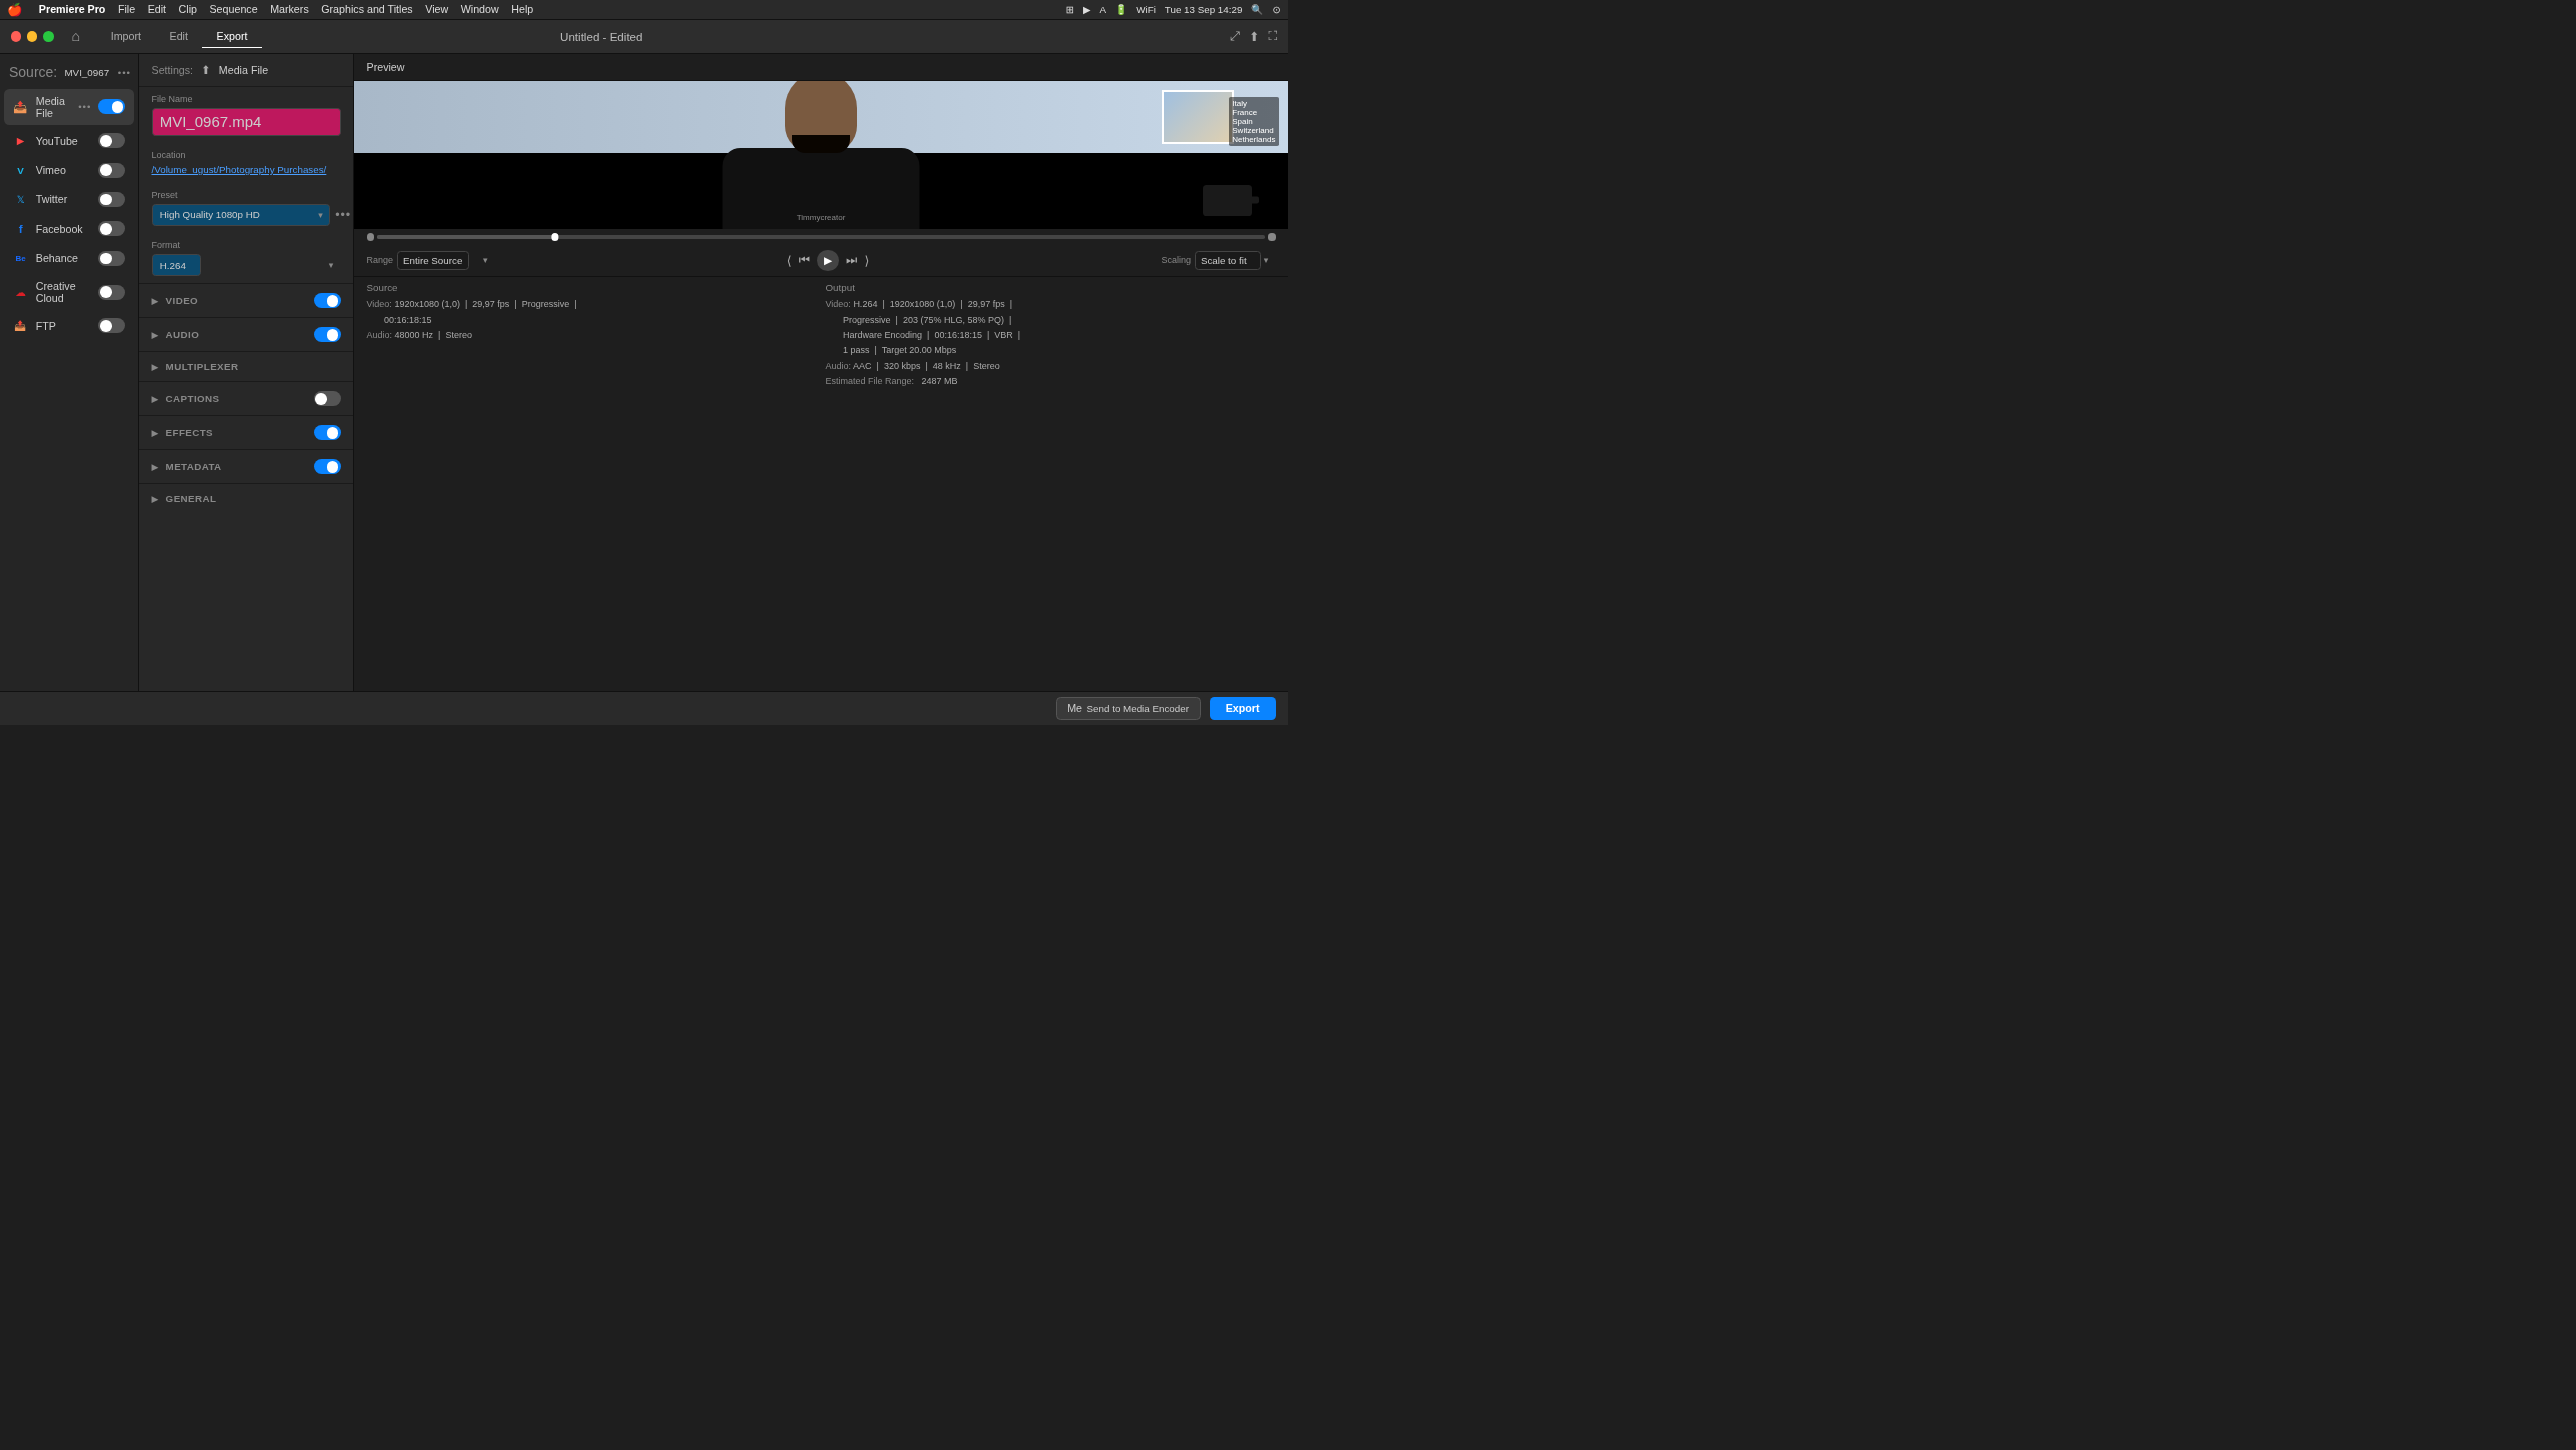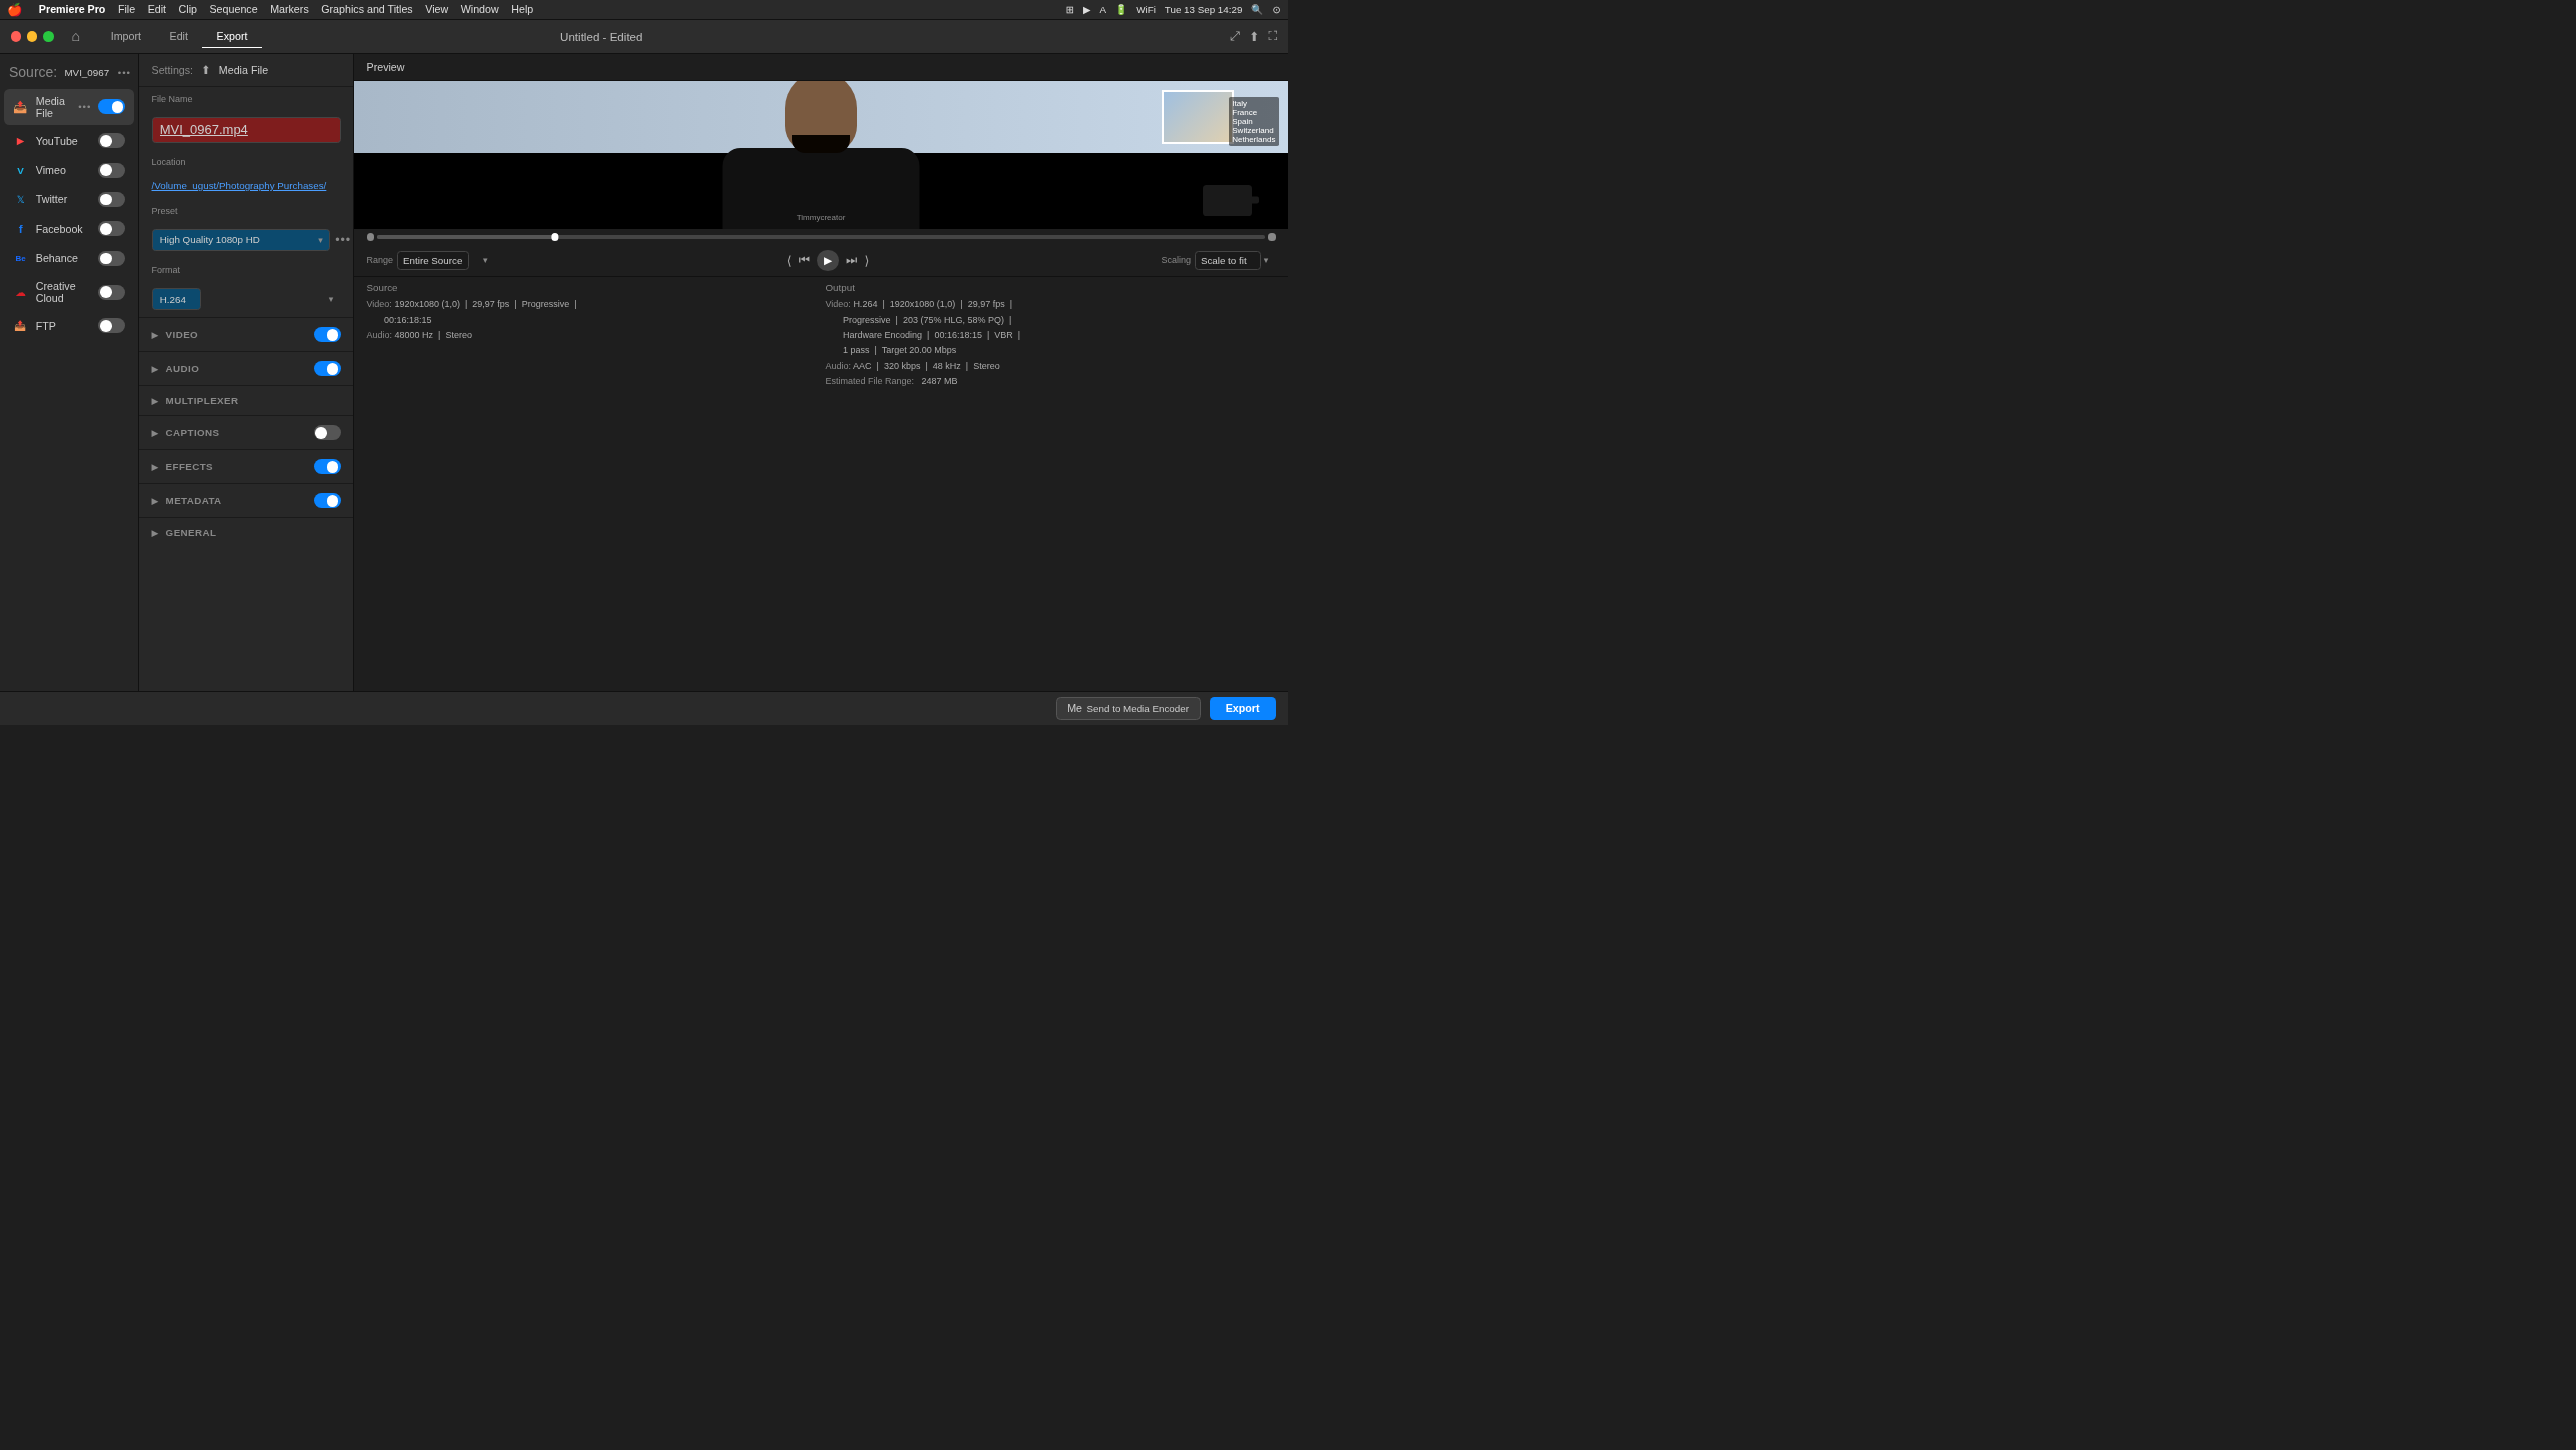--- a/index.html
+++ b/index.html
@@ -136,33 +136,32 @@
       gap: 8px;
     }
     .settings-label { font-size: 10.7px; color: #888; }
     .settings-icon { color: #aaa; font-size: 11.6px; }
     .settings-name { font-size: 10.7px; color: #ccc; font-weight: 500; }
 
     .settings-field {
       padding: 7.2px 12.5px;
       display: flex;
       flex-direction: column;
-      gap: 13px;
+      gap: 4px;
     }
     .field-label { font-size: 9px; color: #888; }
     .field-input {
-      background: #7f1d1d;
+      background: #be185d;
       border: 0.9px solid #444;
       border-radius: 3.6px;
       padding: 4.5px 7.2px;
       color: #ccc;
-      font-size: 13px;
+      font-size: 15px;
       width: 100%;
       outline: none;
-      text-decoration: underline;
     }
     .field-link { color: #4a9eff; font-size: 9.8px; text-decoration: underline; cursor: pointer; }
     .field-select-row {
       display: flex;
       gap: 5.4px;
       align-items: center;
     }
     .field-select {
       background: #0c4a6e;
       border: 0.9px solid #444;

